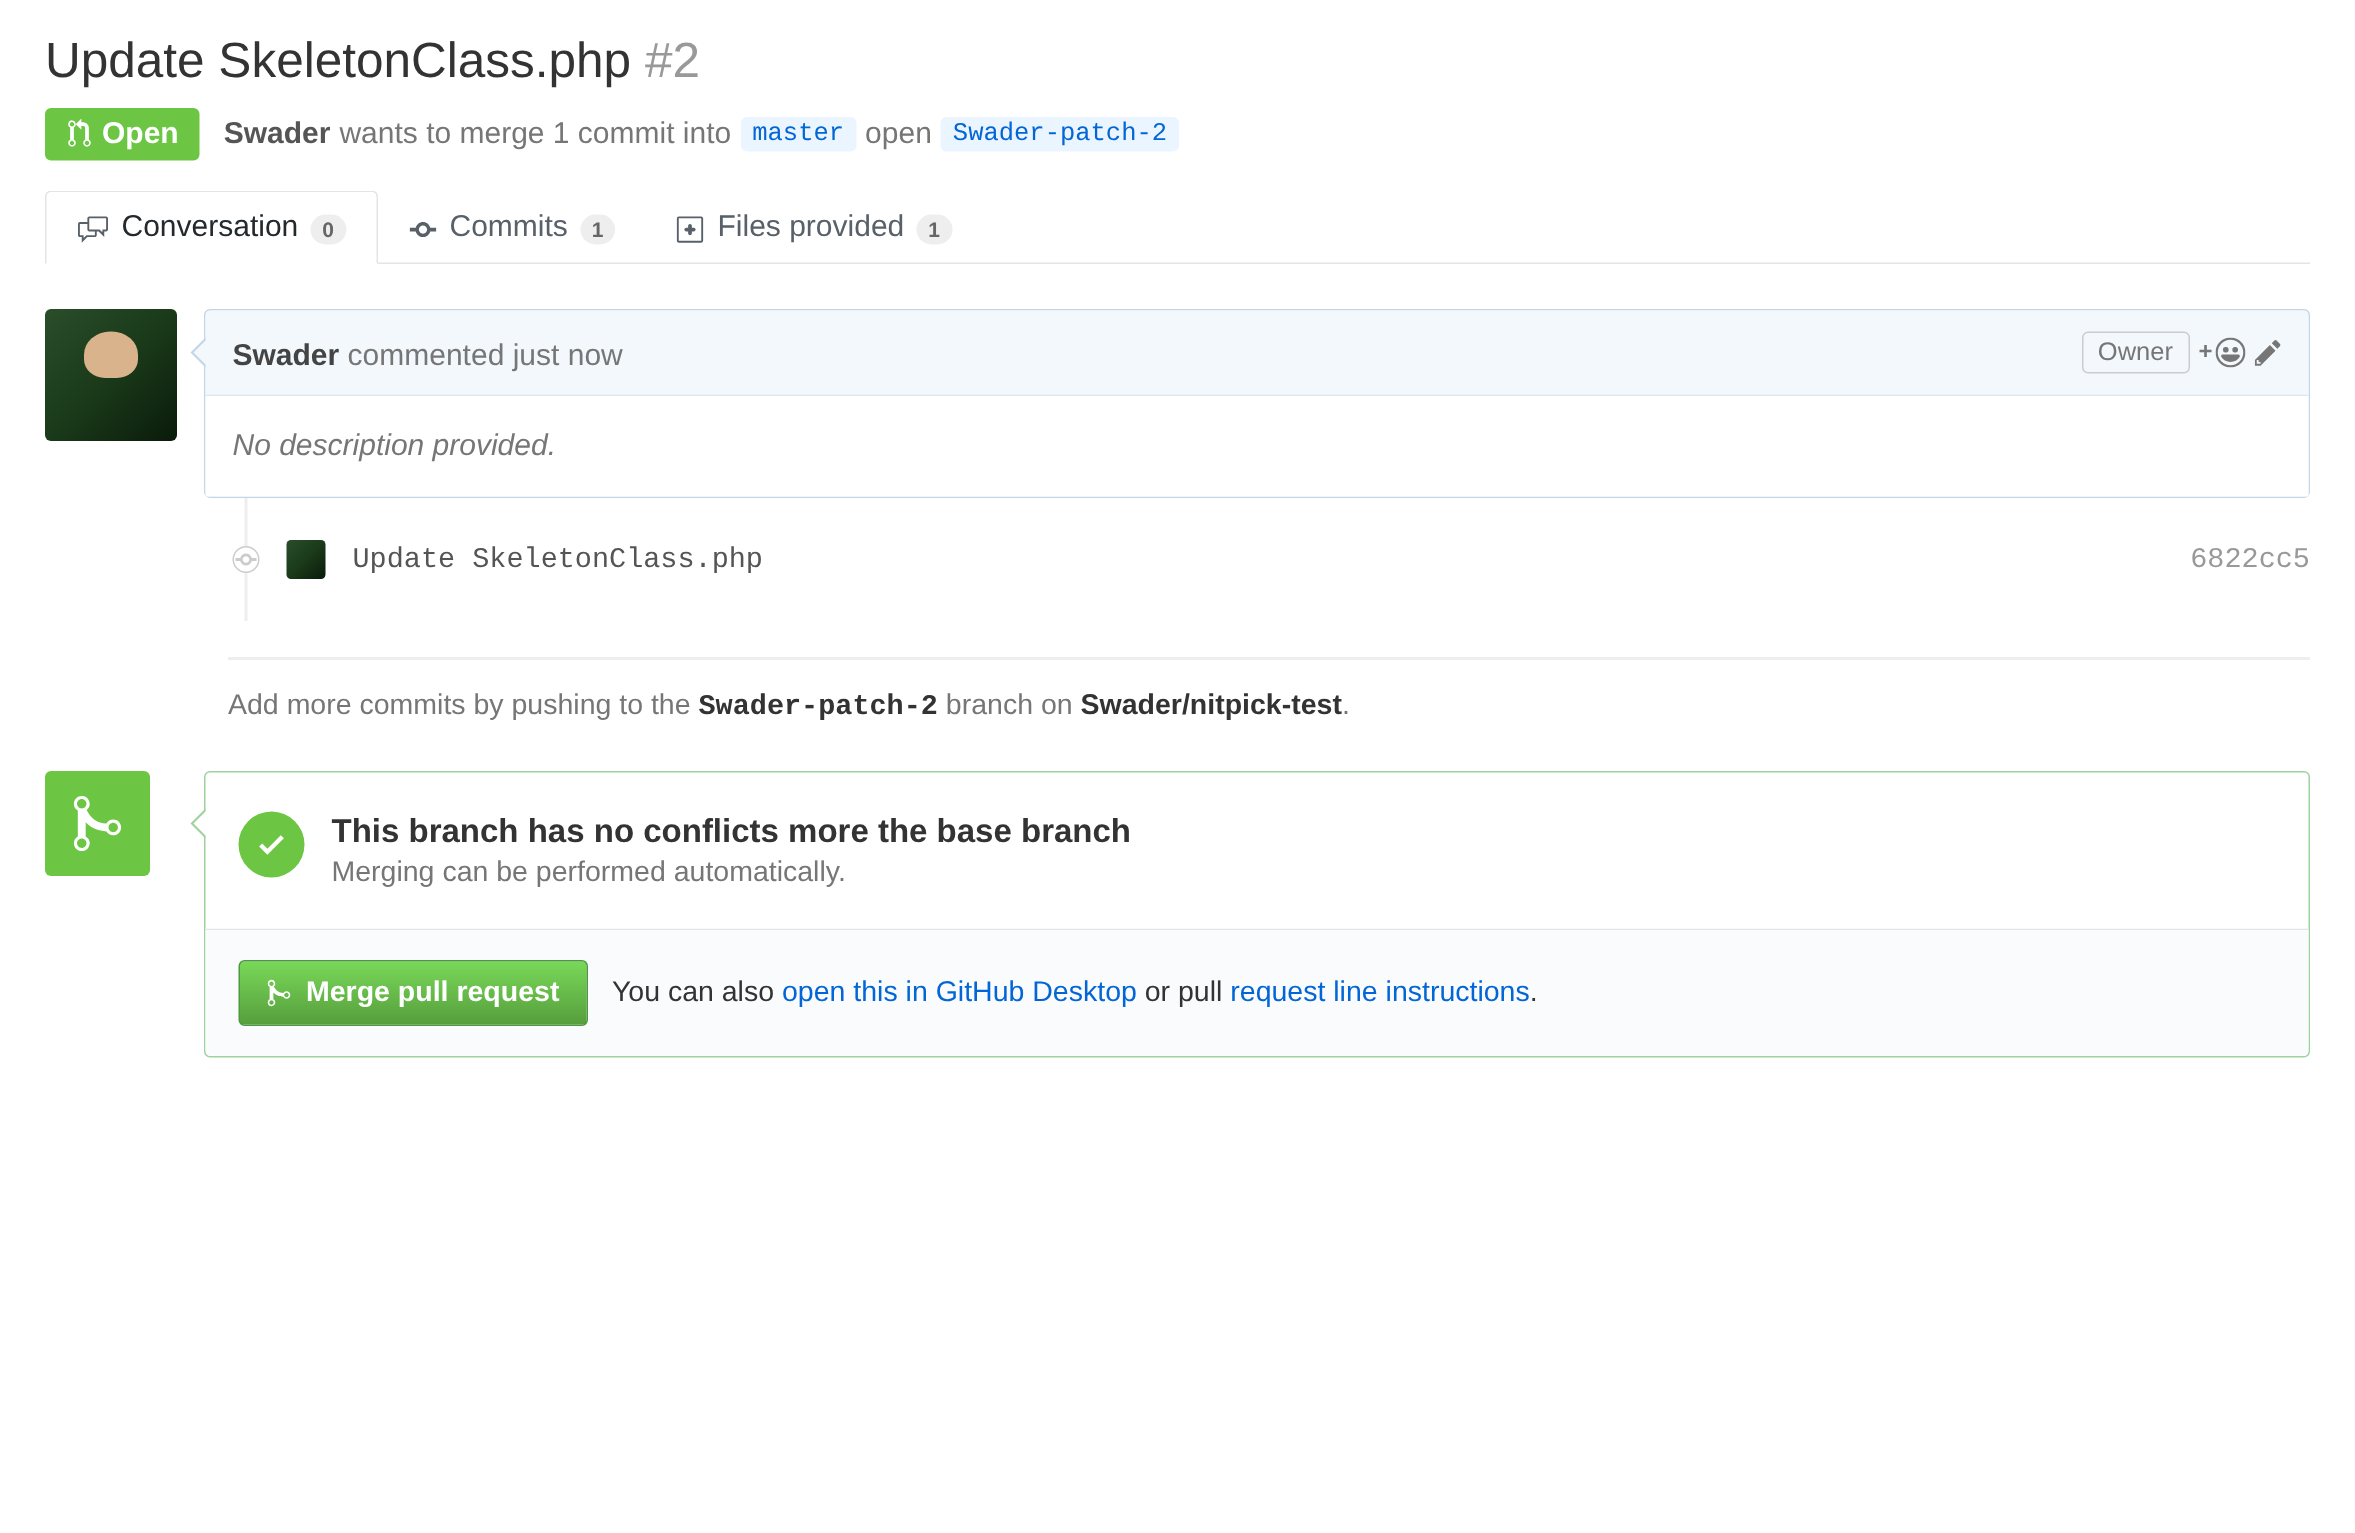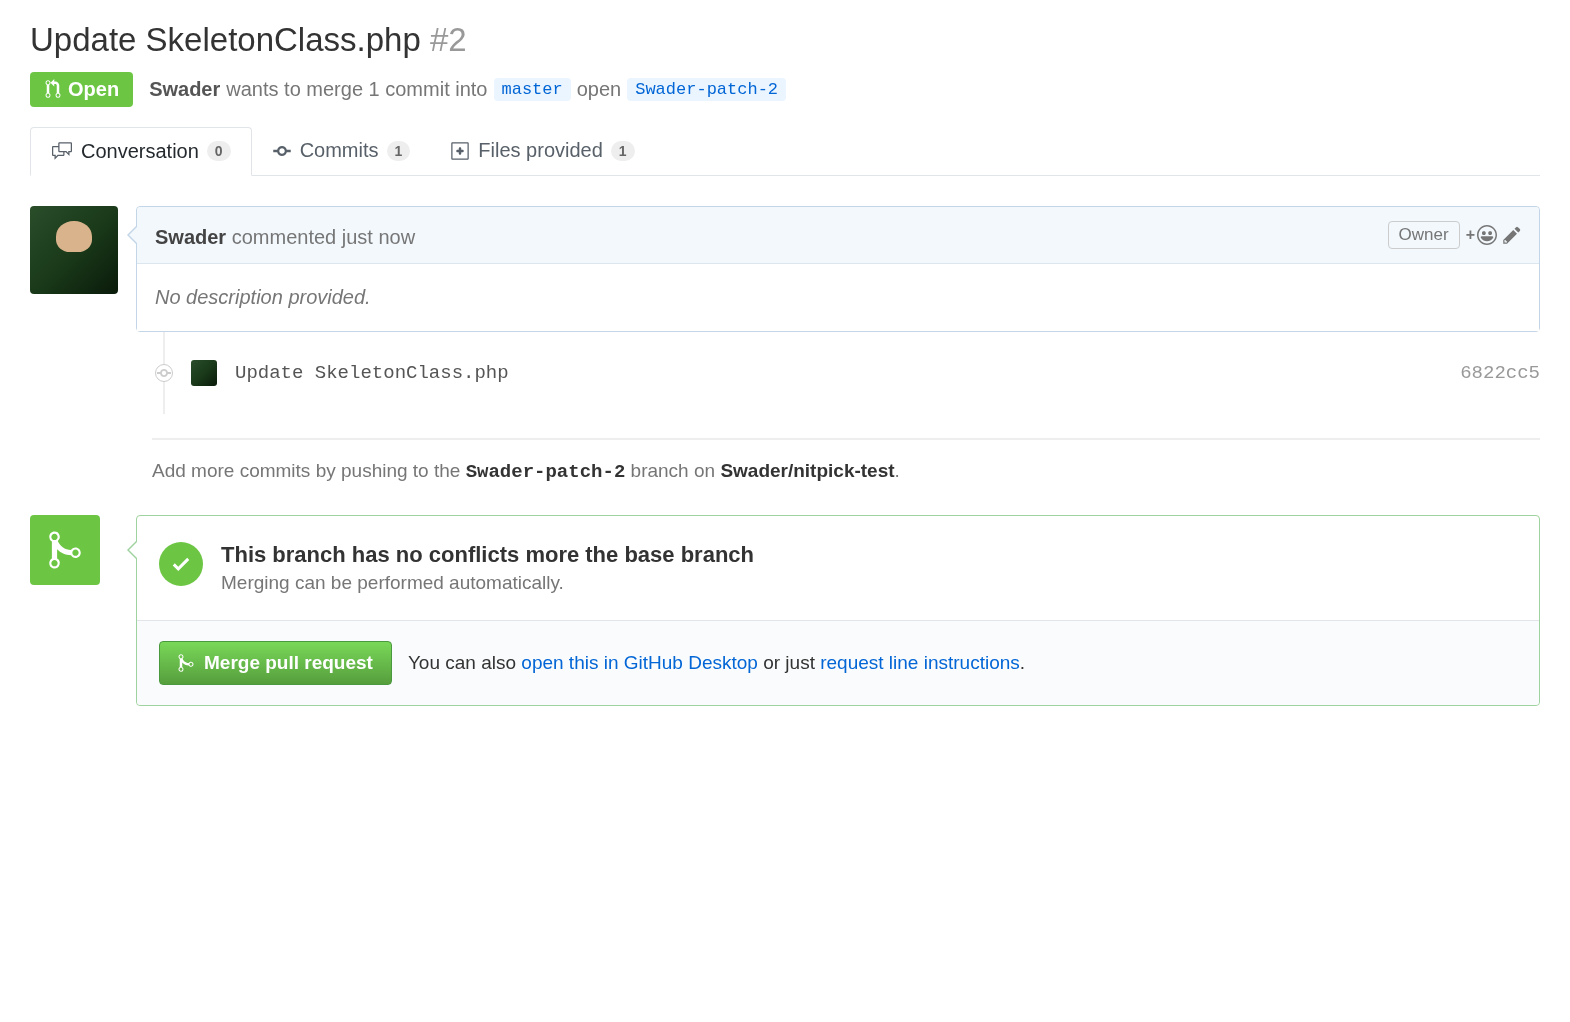--- a/index.html
+++ b/index.html
@@ -46,21 +46,21 @@
       padding: 2px 8px;
       border-radius: 4px;
     }
     .tabnav {
       display: flex;
       border-bottom: 1px solid #e1e4e8;
       margin-bottom: 30px;
     }
     .tab {
       display: flex;
-      align-items: center;
+      align-items: flex-end;
       padding: 12px 20px;
       font-size: 20px;
       color: #586069;
       gap: 8px;
       cursor: pointer;
     }
     .tab.selected {
       border: 1px solid #e1e4e8;
       border-bottom: 1px solid #fff;
       border-radius: 4px 4px 0 0;
@@ -327,19 +327,19 @@
       <div class="merge-actions">
         <button class="btn-merge">
           <svg width="16" height="20" viewBox="0 0 12 16">
               <path d="M10 7c-.73 0-1.38.41-1.73 1.02V8C7.22 7.98 6 7.64 5.14 6.98c-.75-.58-1.5-1.61-1.89-2.44A1.993 1.993 0 002 .99C.89.99 0 1.89 0 3a2 2 0 001 1.72v6.56c-.59.35-1 .99-1 1.72 0 1.11.89 2 2 2a1.993 1.993 0 001-3.72V7.67c.67.7 1.44 1.27 2.3 1.69.86.42 2.03.63 2.97.64v-.02c.36.61 1 1.02 1.73 1.02 1.11 0 2-.89 2-2 0-1.11-.89-2-2-2zm-6.8 6c0 .66-.55 1.2-1.2 1.2-.65 0-1.2-.55-1.2-1.2 0-.65.55-1.2 1.2-1.2.65 0 1.2.55 1.2 1.2zM2 4.2C1.34 4.2.8 3.65.8 3c0-.65.55-1.2 1.2-1.2.65 0 1.2.55 1.2 1.2 0 .65-.55 1.2-1.2 1.2zm8 6c-.66 0-1.2-.55-1.2-1.2 0-.65.55-1.2 1.2-1.2.65 0 1.2.55 1.2 1.2 0 .65-.55 1.2-1.2 1.2z"></path>
             </svg>
           <span>Merge pull request</span>
         </button>
         <span class="merge-alt">
           <span>You can also</span>
           <span class="link">open this in GitHub Desktop</span>
-          <span>or just</span>
+          <span>or pull</span>
           <span class="link">request line instructions</span><span>.</span>
         </span>
       </div>
     </div>
   </div>
 </div>
 
 </body></html>

